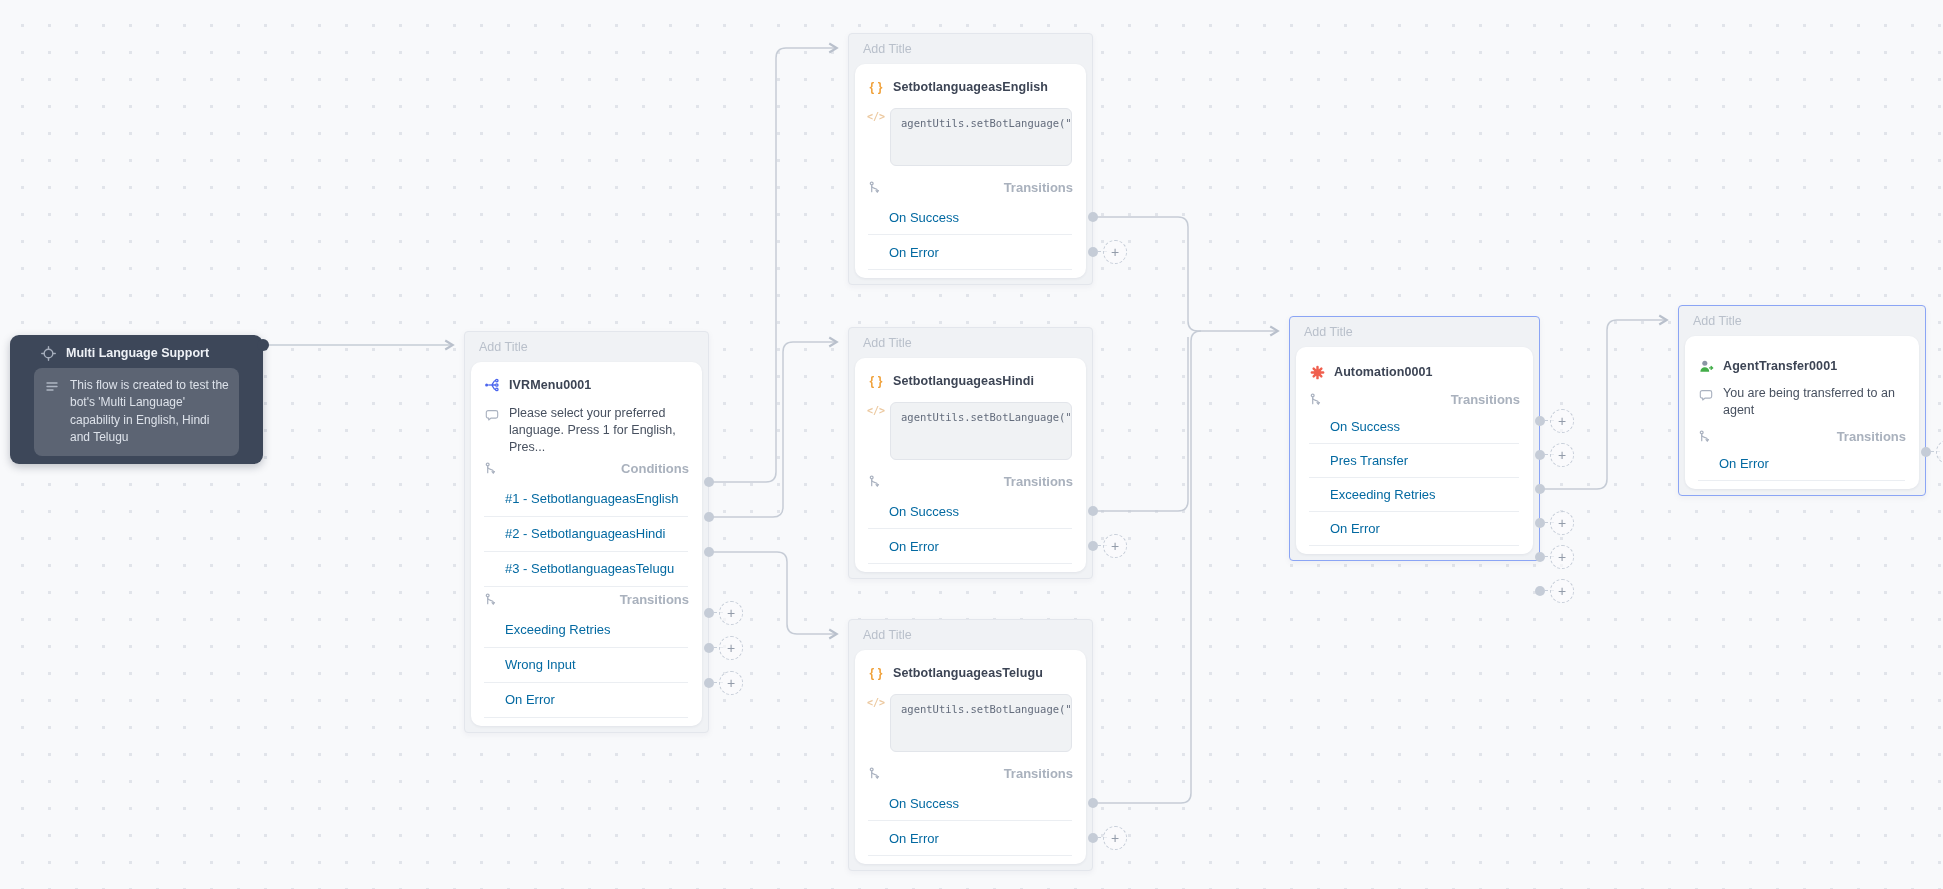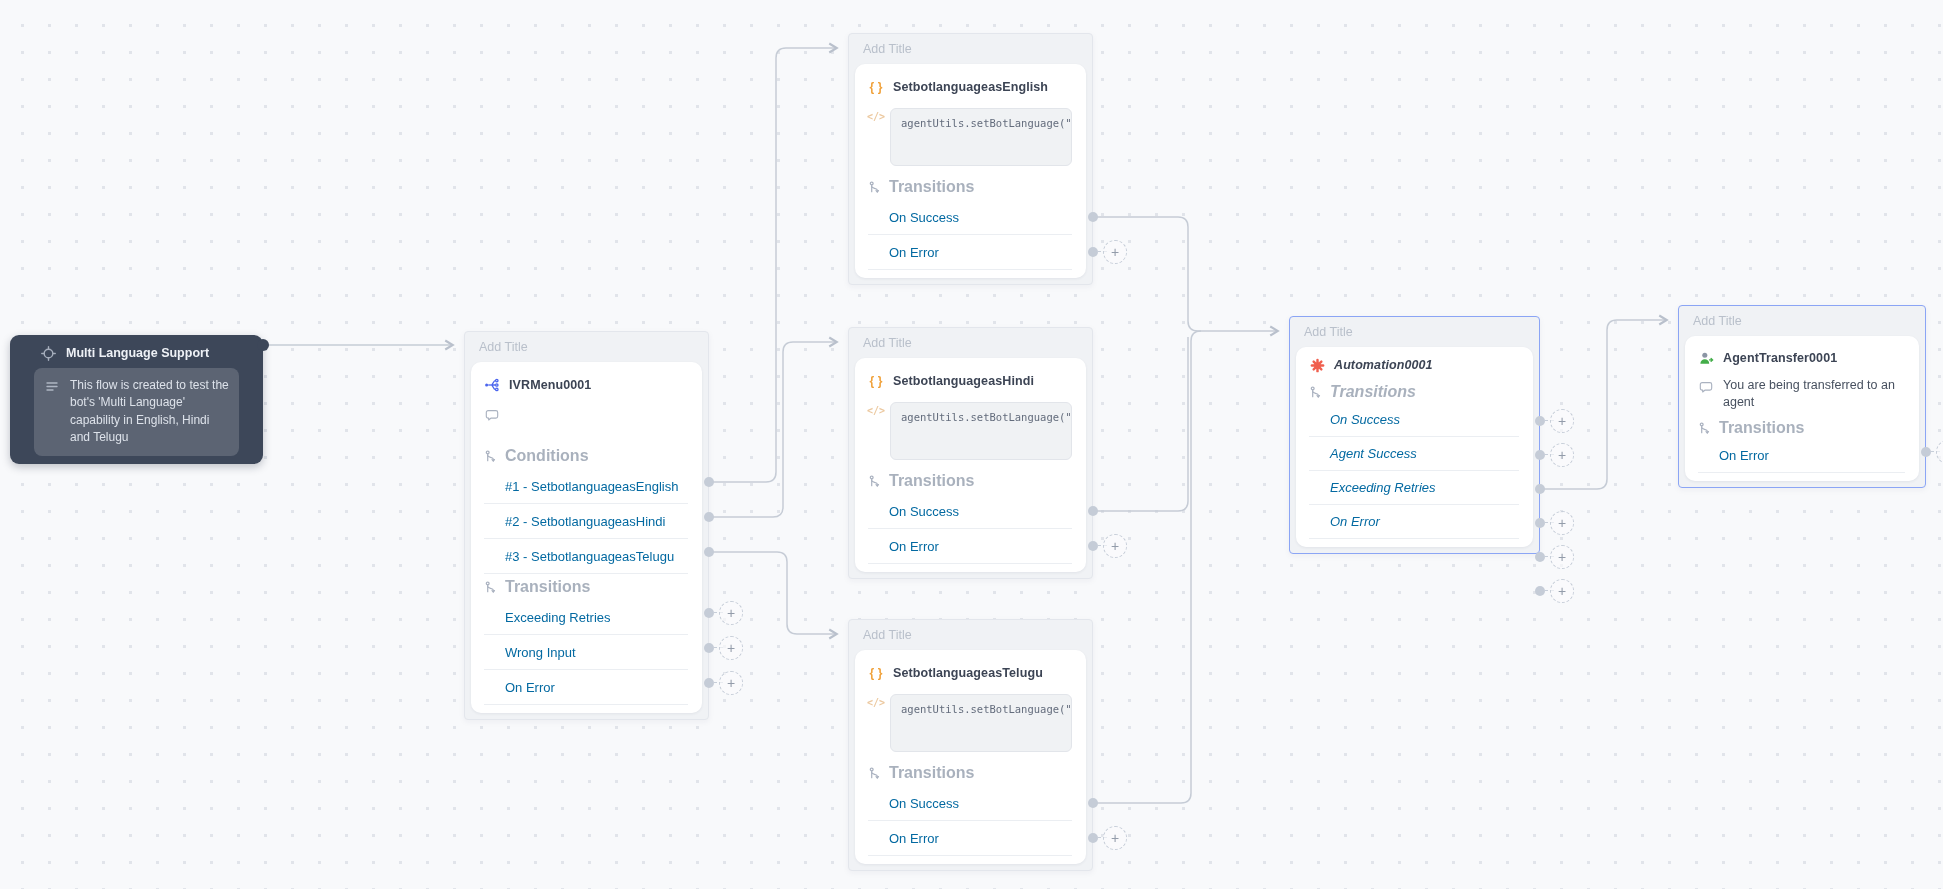--- a/index.html
+++ b/index.html
@@ -20,21 +20,21 @@
   .node-hdr{height:30px;display:flex;align-items:center;padding:0 14px;
     color:#b9c0cb;font-size:12.5px;}
   .card{background:#fff;border-radius:10px;margin:0 6px 6px;box-shadow:0 1px 3px rgba(30,40,70,.07);
     padding:6px 0 8px;}
   .row{display:flex;align-items:center;gap:9px;padding:0 14px 0 13px;}
   .name-row{height:34px;font-weight:700;color:#3c4454;font-size:12.5px;letter-spacing:.1px;}
   .msg-row{min-height:38px;align-items:flex-start;padding-top:3px;color:#47505f;
     font-size:12.5px;line-height:1.35;}
   .msg-row .ic{margin-top:2px;}
   .sect{height:26px;display:flex;align-items:center;gap:8px;padding:0 13px;
-    color:#a9b1bd;font-size:16px;font-weight:600;}
+    color:#a9b1bd;font-size:13px;font-weight:600;justify-content:space-between;}
   .item{height:35px;display:flex;align-items:center;margin:0 14px 0 13px;padding-left:21px;
     color:#0369a1;font-size:13px;border-bottom:1px solid #ebeef2;box-sizing:border-box;}
   .ic{width:16px;height:16px;flex:none;display:inline-flex;align-items:center;justify-content:center;}
   .braces{color:#f0a23c;font-weight:700;font-size:12px;white-space:nowrap;}
   .code-ic{color:#ecc9a0;font-size:10px;font-weight:700;font-family:"DejaVu Sans Mono",monospace;}
   .code-row{align-items:flex-start;gap:6px;margin:4px 0 8px;}
   .codebox{flex:1;height:58px;background:#f0f2f4;border:1px solid #e2e5ea;border-radius:6px;
     padding:8px 10px;font-family:"DejaVu Sans Mono",monospace;font-size:10.5px;color:#636c7c;
     display:block;box-sizing:border-box;white-space:pre-wrap;overflow:hidden;}
 
@@ -117,20 +117,21 @@
           </svg>
         </span>
         <span>IVRMenu0001</span>
       </div>
       <div class="row msg-row">
         <span class="ic">
           <svg width="14" height="14" viewBox="0 0 16 16" fill="none" stroke="#aab2c0" stroke-width="1.3" stroke-linejoin="round">
             <path d="M3.5 3 h9 a2 2 0 0 1 2 2 v4.5 a2 2 0 0 1 -2 2 H7 l-2.8 2.2 v-2.2 H3.5 a2 2 0 0 1 -2 -2 V5 a2 2 0 0 1 2 -2 z"></path>
           </svg>
         </span>
+        <span>Please select your preferred language. Press 1 for English, Pres...</span>
       </div>
       <div class="sect">
         <span class="ic" style="width:13px;height:13px">
           <svg width="13" height="13" viewBox="0 0 14 14" fill="none" stroke="#a9b1bf" stroke-width="1.3" stroke-linecap="round">
             <circle cx="4" cy="2.6" r="1.5"></circle>
               <path d="M4 4.2 v7.3"></path>
               <path d="M4 6 c0 2.2 6 1.6 6 3.8 v1.7"></path>
               <path d="M8.7 10.3 10 11.8 11.3 10.3"></path>
           </svg>
         </span>
@@ -232,21 +233,21 @@
         </span>
         <span>Transitions</span>
       </div>
       <div class="item">On Success</div>
       <div class="item">On Error</div>
     </div>
   </div>
 
   <div class="node selected" style="left:1289px;top:316px;width:251px;">
     <div class="node-hdr">Add Title</div>
-    <div class="card" style="padding-top:2px;font-style:italic;">
+    <div class="card" style="padding-top:9px;">
       <div class="row name-row" style="height:32px;">
         <span class="ic">
           <svg width="15" height="15" viewBox="0 0 16 16">
             <g stroke="#f05f4e" stroke-width="2.6" stroke-linecap="round">
               <line x1="8" y1="2" x2="8" y2="14"></line>
                 <line x1="2" y1="8" x2="14" y2="8"></line>
               <line x1="3.9" y1="3.9" x2="12.1" y2="12.1"></line>
                 <line x1="12.1" y1="3.9" x2="3.9" y2="12.1"></line>
             </g>
             <circle cx="8" cy="8" r="3.6" fill="#f05f4e"></circle>
@@ -259,29 +260,29 @@
           <svg width="13" height="13" viewBox="0 0 14 14" fill="none" stroke="#a9b1bf" stroke-width="1.3" stroke-linecap="round">
             <circle cx="4" cy="2.6" r="1.5"></circle>
               <path d="M4 4.2 v7.3"></path>
               <path d="M4 6 c0 2.2 6 1.6 6 3.8 v1.7"></path>
               <path d="M8.7 10.3 10 11.8 11.3 10.3"></path>
           </svg>
         </span>
         <span>Transitions</span>
       </div>
       <div class="item" style="height:34px;">On Success</div>
-      <div class="item" style="height:34px;">Agent Success</div>
+      <div class="item" style="height:34px;">Pres Transfer</div>
       <div class="item" style="height:34px;">Exceeding Retries</div>
       <div class="item" style="height:34px;">On Error</div>
     </div>
   </div>
 
   <div class="node selected" style="left:1678px;top:305px;width:248px;">
     <div class="node-hdr">Add Title</div>
-    <div class="card" style="padding-top:6px;">
+    <div class="card" style="padding-top:14px;">
       <div class="row name-row" style="height:32px;">
         <span class="ic">
           <svg width="15" height="15" viewBox="0 0 16 16">
             <circle cx="6.2" cy="4.6" r="2.7" fill="#8b95a5"></circle>
             <path d="M1.5 13.5 c0-3 2.1-4.8 4.7-4.8 s4.7 1.8 4.7 4.8 z" fill="#43ad49"></path>
             <path d="M11.2 9.5 h3.2 M12.9 8 l1.6 1.5 -1.6 1.5" stroke="#43ad49" stroke-width="1.4" fill="none" stroke-linecap="round"></path>
           </svg>
         </span>
         <span>AgentTransfer0001</span>
       </div>

